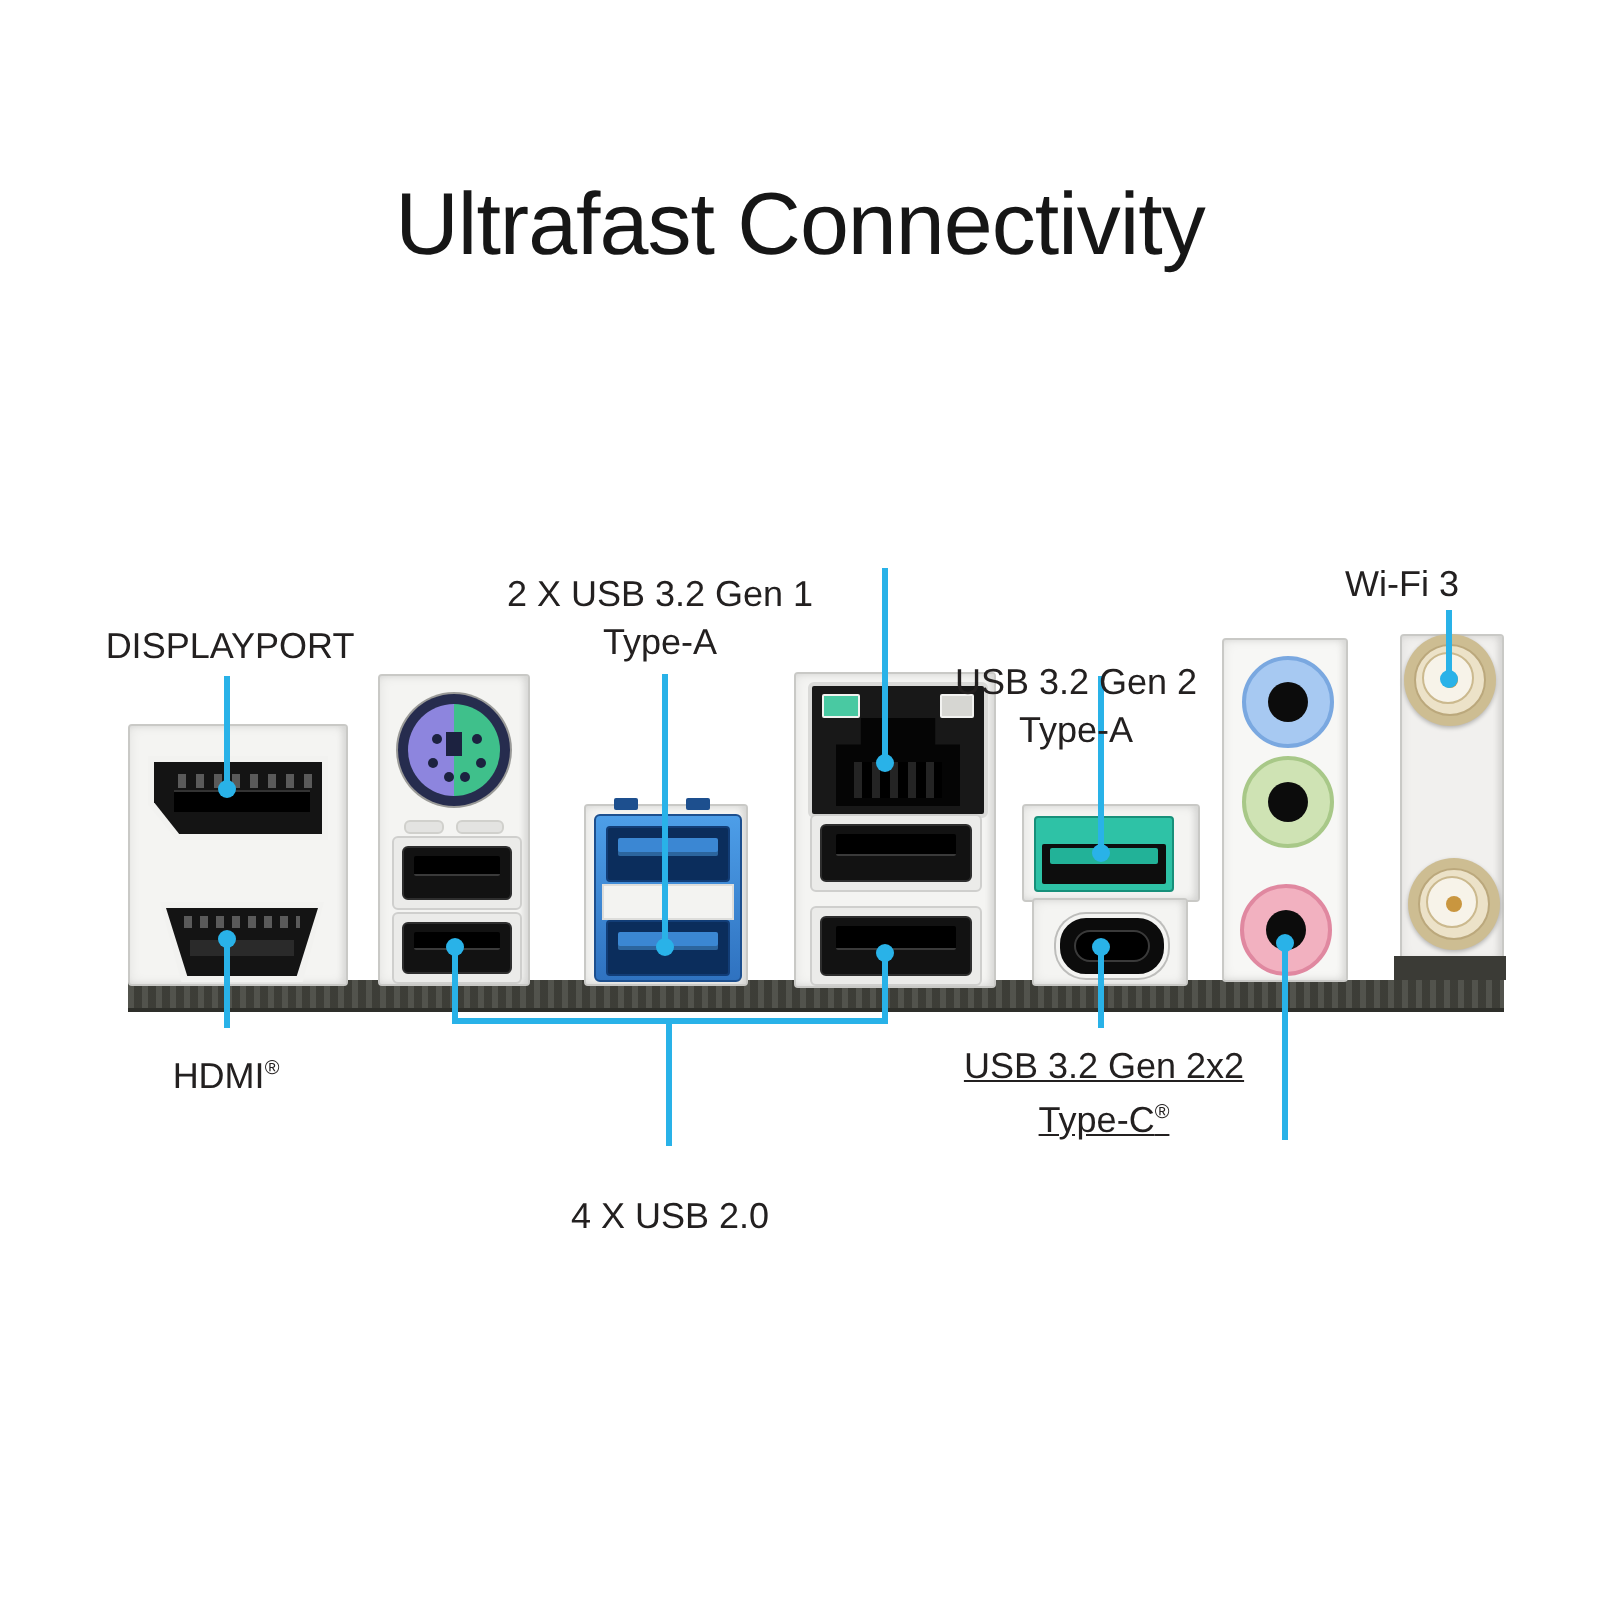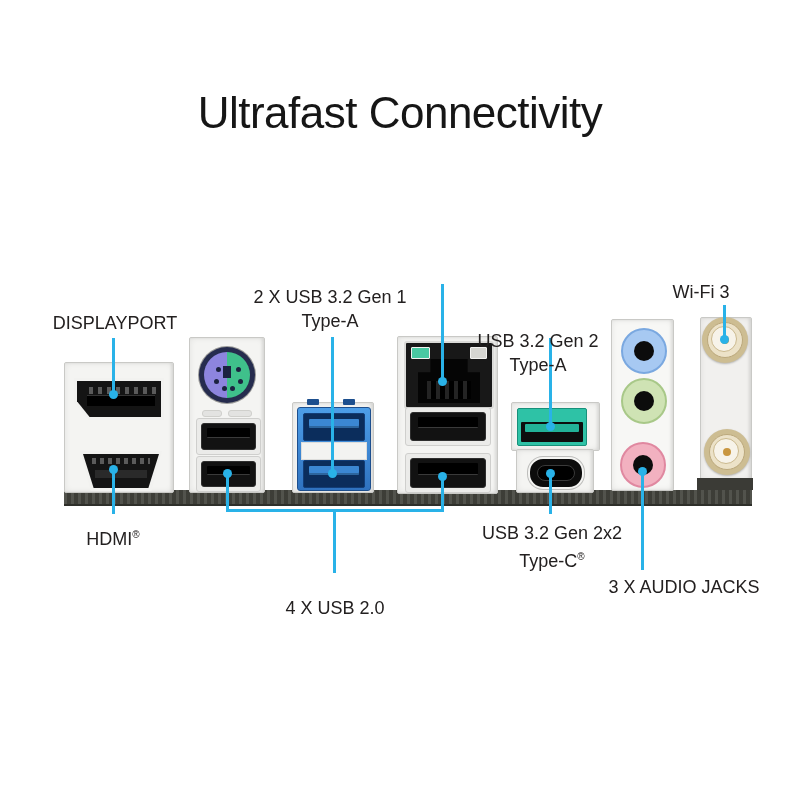--- a/index.html
+++ b/index.html
@@ -260,20 +260,19 @@
     <div>USB 3.2 Gen 2</div>
     <div>Type-A</div>
   </div>
 
   <div class="lbl" style="left:701px;top:280px;">Wi-Fi 3</div>
 
   <div class="lbl" style="left:113px;top:523px;"><span>HDMI</span><sup>®</sup></div>
 
   <div class="lbl" style="left:335px;top:596px;">4 X USB 2.0</div>
 
-  <div class="lbl" style="left:552px;top:521px;">
+  <div class="lbl" style="left:552px;top:521px;text-decoration:underline;">
     <div>USB 3.2 Gen 2x2</div>
     <div><span>Type-C</span><sup>®</sup></div>
   </div>
 
-  <div class="lbl" style="left:684px;top:575px;">3 X AUDIO JACKS</div>
 
 </div>
 
 </body></html>

